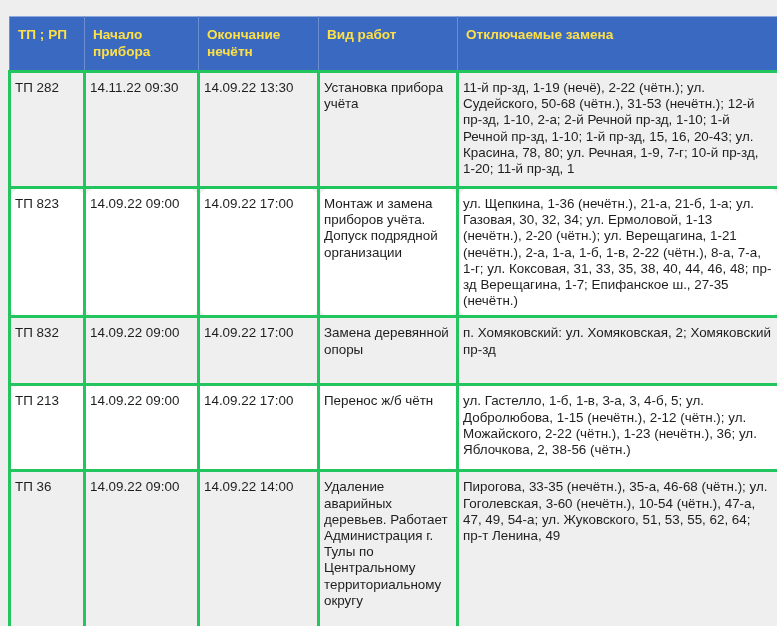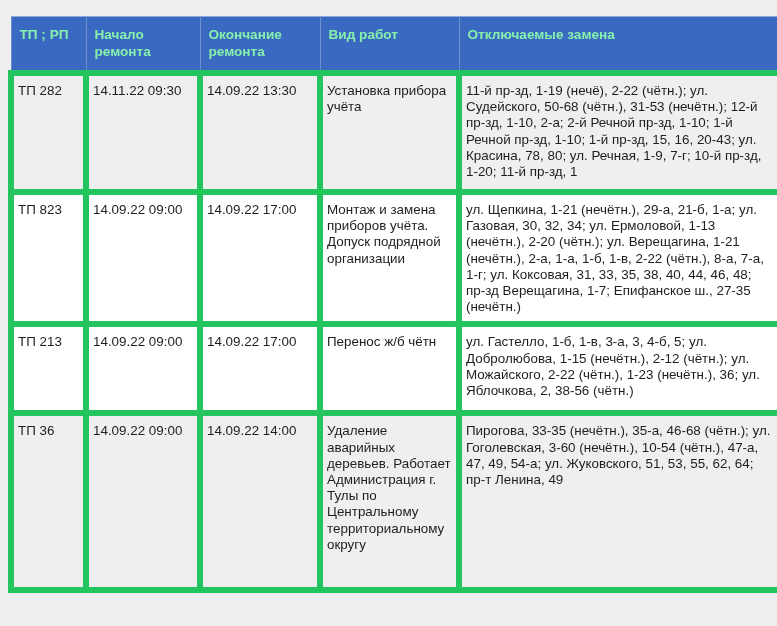--- a/index.html
+++ b/index.html
@@ -28,38 +28,38 @@
     line-height: 16.2px;
     color: #1e1e1e;
   }
   col.c1 { width: 75px; }
   col.c2 { width: 114px; }
   col.c3 { width: 120px; }
   col.c4 { width: 139px; }
   col.c5 { width: 321px; }
   thead th {
     background: #3a69c2;
-    color: #86efac;
+    color: #fde047;
     font-weight: bold;
     text-align: left;
     vertical-align: top;
     padding: 9px 8px 8px 8px;
     height: 36px;
     border-left: 1px solid #6d8fd2;
     border-right: 1px solid #6d8fd2;
     border-top: 1px solid #8fa9dd;
     border-bottom: 2px solid #b9cbed;
     font-size: 13.6px;
     line-height: 17px;
   }
   tbody td {
     vertical-align: top;
     text-align: left;
     padding: 7px 4px 6px 4px;
-    border: 6px solid #22c55e;
+    border: 3px solid #22c55e;
     word-wrap: break-word;
   }
   tbody tr.odd td { background: #efefef; }
   tbody tr.even td { background: #ffffff; }
   tbody td.c-tp { padding-left: 4px; }
   tr.r1 td { height: 100px; }
   tr.r2 td { height: 105px; border-radius: 12px; }
   tr.r3 td { height: 52px; }
   tr.r4 td { height: 70px; }
   tr.r5 td { height: 158px; }
@@ -73,40 +73,47 @@
     <colgroup>
       <col class="c1">
         <col class="c2">
         <col class="c3">
         <col class="c4">
         <col class="c5">
     </colgroup>
     <thead>
       <tr>
         <th>ТП ; РП</th>
-        <th>Начало ремонта</th>
-        <th>Окончание ремонта</th>
+        <th>Начало прибора</th>
+        <th>Окончание нечётн</th>
         <th>Вид работ</th>
         <th>Отключаемые замена</th>
       </tr>
     </thead>
     <tbody>
       <tr class="odd r1">
         <td class="c-tp">ТП 282</td>
         <td>14.11.22 09:30</td>
         <td>14.09.22 13:30</td>
         <td class="work">Установка прибора учёта</td>
         <td>11-й пр-зд, 1-19 (нечё), 2-22 (чётн.); ул. Судейского, 50-68 (чётн.), 31-53 (нечётн.); 12-й пр-зд, 1-10, 2-а; 2-й Речной пр-зд, 1-10; 1-й Речной пр-зд, 1-10; 1-й пр-зд, 15, 16, 20-43; ул. Красина, 78, 80; ул. Речная, 1-9, 7-г; 10-й пр-зд, 1-20; 11-й пр-зд, 1</td>
       </tr>
       <tr class="even r2">
         <td class="c-tp">ТП 823</td>
         <td>14.09.22 09:00</td>
         <td>14.09.22 17:00</td>
         <td class="work">Монтаж и замена приборов учёта. Допуск подрядной организации</td>
-        <td>ул. Щепкина, 1-21 (нечётн.), 29-а, 21-б, 1-а; ул. Газовая, 30, 32, 34; ул. Ермоловой, 1-13 (нечётн.), 2-20 (чётн.); ул. Верещагина, 1-21 (нечётн.), 2-а, 1-а, 1-б, 1-в, 2-22 (чётн.), 8-а, 7-а, 1-г; ул. Коксовая, 31, 33, 35, 38, 40, 44, 46, 48; пр-зд Верещагина, 1-7; Епифанское ш., 27-35 (нечётн.)</td>
+        <td>ул. Щепкина, 1-36 (нечётн.), 21-а, 21-б, 1-а; ул. Газовая, 30, 32, 34; ул. Ермоловой, 1-13 (нечётн.), 2-20 (чётн.); ул. Верещагина, 1-21 (нечётн.), 2-а, 1-а, 1-б, 1-в, 2-22 (чётн.), 8-а, 7-а, 1-г; ул. Коксовая, 31, 33, 35, 38, 40, 44, 46, 48; пр-зд Верещагина, 1-7; Епифанское ш., 27-35 (нечётн.)</td>
+      </tr>
+      <tr class="odd r3">
+        <td class="c-tp">ТП 832</td>
+        <td>14.09.22 09:00</td>
+        <td>14.09.22 17:00</td>
+        <td class="work">Замена деревянной опоры</td>
+        <td>п. Хомяковский: ул. Хомяковская, 2; Хомяковский пр-зд</td>
       </tr>
       <tr class="even r4">
         <td class="c-tp">ТП 213</td>
         <td>14.09.22 09:00</td>
         <td>14.09.22 17:00</td>
         <td class="work">Перенос ж/б чётн</td>
         <td>ул. Гастелло, 1-б, 1-в, 3-а, 3, 4-б, 5; ул. Добролюбова, 1-15 (нечётн.), 2-12 (чётн.); ул. Можайского, 2-22 (чётн.), 1-23 (нечётн.), 36; ул. Яблочкова, 2, 38-56 (чётн.)</td>
       </tr>
       <tr class="odd r5">
         <td class="c-tp">ТП 36</td>

